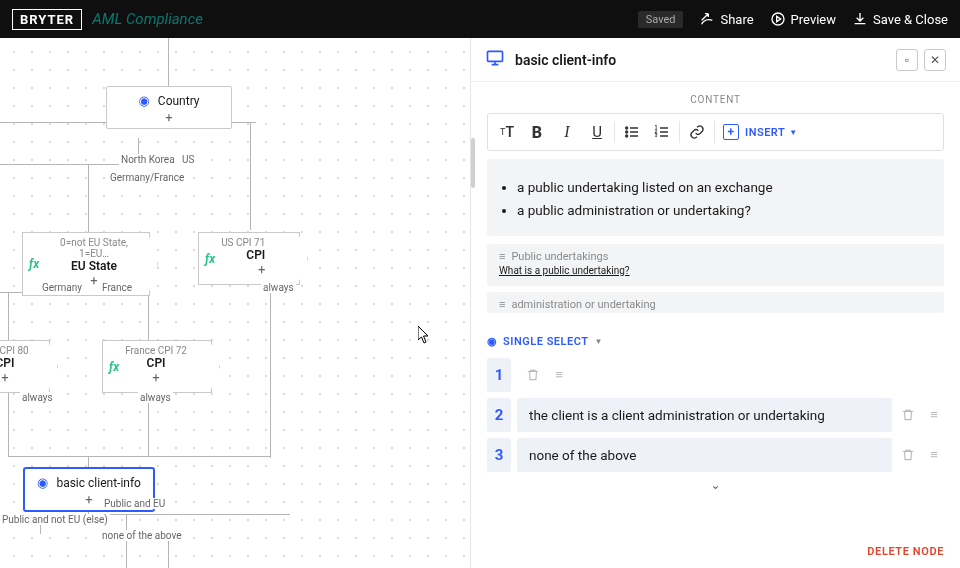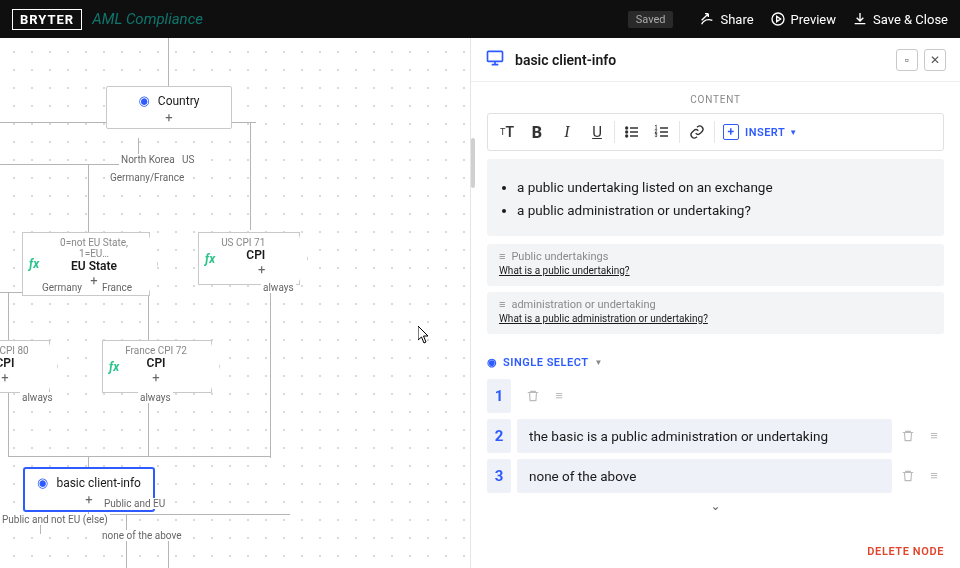--- a/index.html
+++ b/index.html
@@ -3,21 +3,21 @@
 <meta charset="utf-8">
 <style>
   * { box-sizing: border-box; margin: 0; padding: 0; }
   body { font-family: -apple-system, BlinkMacSystemFont, "Segoe UI", Roboto, Arial, sans-serif; font-size: 13px; color: #1a1a1a; background: #fff; width: 960px; height: 568px; overflow: hidden; position: relative; }
 
   
   .hdr { height: 38px; background: #0f0f0f; color: #fff; display: flex; align-items: center; padding: 0 12px; }
   .logo { border: 1.5px solid #fff; padding: 2px 7px; font-weight: 700; letter-spacing: 1px; font-size: 13px; }
   .title { margin-left: 10px; font-style: italic; font-size: 15px; color: #0f766e; }
   .hdr-spacer { flex: 1; }
-  .saved-chip { font-size: 11px; color: #aaa; background: #2a2a2a; padding: 2px 8px; border-radius: 2px; margin-right: 10px; }
+  .saved-chip { font-size: 11px; color: #aaa; background: #2a2a2a; padding: 2px 8px; border-radius: 2px; }
   .hdr-btn { display: flex; align-items: center; color: #fff; margin-left: 16px; cursor: pointer; font-size: 13px; }
   .hdr-btn svg { margin-right: 5px; }
 
   
   .main { display: flex; height: 530px; }
   .canvas { position: relative; width: 470px; overflow: hidden; background: #fff; }
   .dots { position: absolute; inset: 0; background-image: radial-gradient(#d9d9d9 1px, transparent 1px); background-size: 18px 18px; background-position: 5px 5px; }
   .panel { flex: 1; border-left: 1px solid #e5e5e5; display: flex; flex-direction: column; position: relative; background: #fff; }
 
   
@@ -294,41 +294,40 @@
           <span>Public undertakings</span>
         </div>
         <div class="disc-b">What is a public undertaking?</div>
       </div>
 
       <div class="disc">
         <div class="disc-h">
           <span class="bars">≡</span>
           <span>administration or undertaking</span>
         </div>
-        <div class="disc-b">What is a public administration or undertaking?</div>
       </div>
 
       <div class="single-select">
         <span class="icn">◉</span>
         <span>SINGLE SELECT</span>
         <span class="car">▼</span>
       </div>
 
       <div class="opt-row">
         <div class="opt-num">1</div>
         <div class="opt-ico">
             <svg width="14" height="14" viewBox="0 0 24 24" fill="none" stroke="currentColor" stroke-width="2">
               <path d="M3 6h18M8 6V4h8v2M6 6l1 14h10l1-14"></path>
             </svg>
           </div>
         <div class="opt-ico">≡</div>
       </div>
       <div class="opt-row">
         <div class="opt-num">2</div>
-        <div class="opt-txt">the basic is a public administration or undertaking</div>
+        <div class="opt-txt">the client is a client administration or undertaking</div>
         <div class="opt-ico">
             <svg width="14" height="14" viewBox="0 0 24 24" fill="none" stroke="currentColor" stroke-width="2">
               <path d="M3 6h18M8 6V4h8v2M6 6l1 14h10l1-14"></path>
             </svg>
           </div>
         <div class="opt-ico">≡</div>
       </div>
       <div class="opt-row">
         <div class="opt-num">3</div>
         <div class="opt-txt">none of the above</div>

